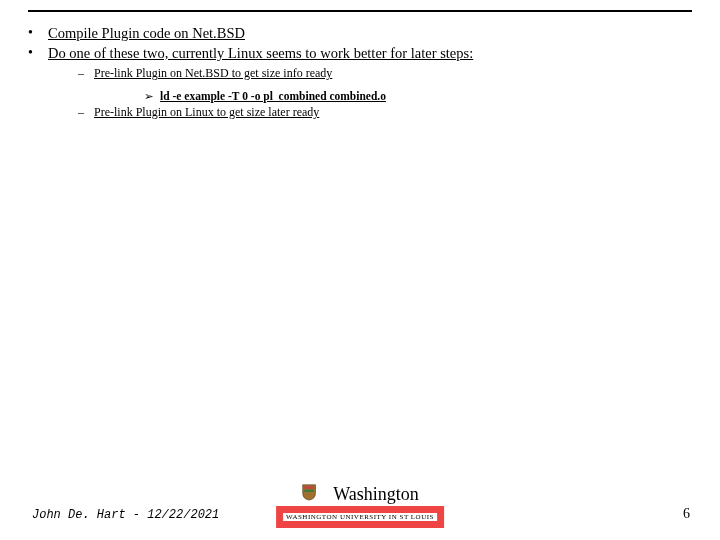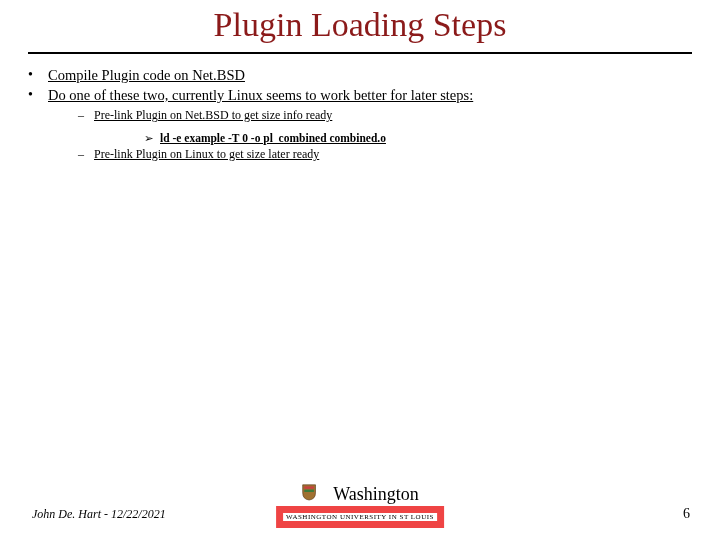--- a/index.html
+++ b/index.html
@@ -88,20 +88,21 @@
   .footer {
     position: absolute;
     left: 0; right: 0; bottom: 12px;
     height: 40px;
   }
   .author {
     position: absolute;
     left: 32px; bottom: 6px;
     font-size: 12px;
     font-style: italic;
+    font-family: Liberation Mono, monospace;
   }
   .pagenum {
     position: absolute;
     right: 30px; bottom: 6px;
     font-size: 14px;
   }
   .logo-wrap {
     position: absolute;
     left: 50%; transform: translateX(-50%);
     bottom: 0;
@@ -127,21 +128,20 @@
     padding: 0 3px;
     margin-top: 1px;
   }
 </style>
 </head>
 <body>
 
 <div class="slide">
 
   <div class="title-wrap">
-    <div class="title">Plugin Loading Steps</div>
     <div class="title-rule"></div>
   </div>
 
   <div class="body">
     <ul class="lvl1">
       <li>
         <span>Compile Plugin code on Net.BSD</span>
       </li>
       <li>
         <span>Do one of these two, currently Linux seems to work better for later steps:</span>

